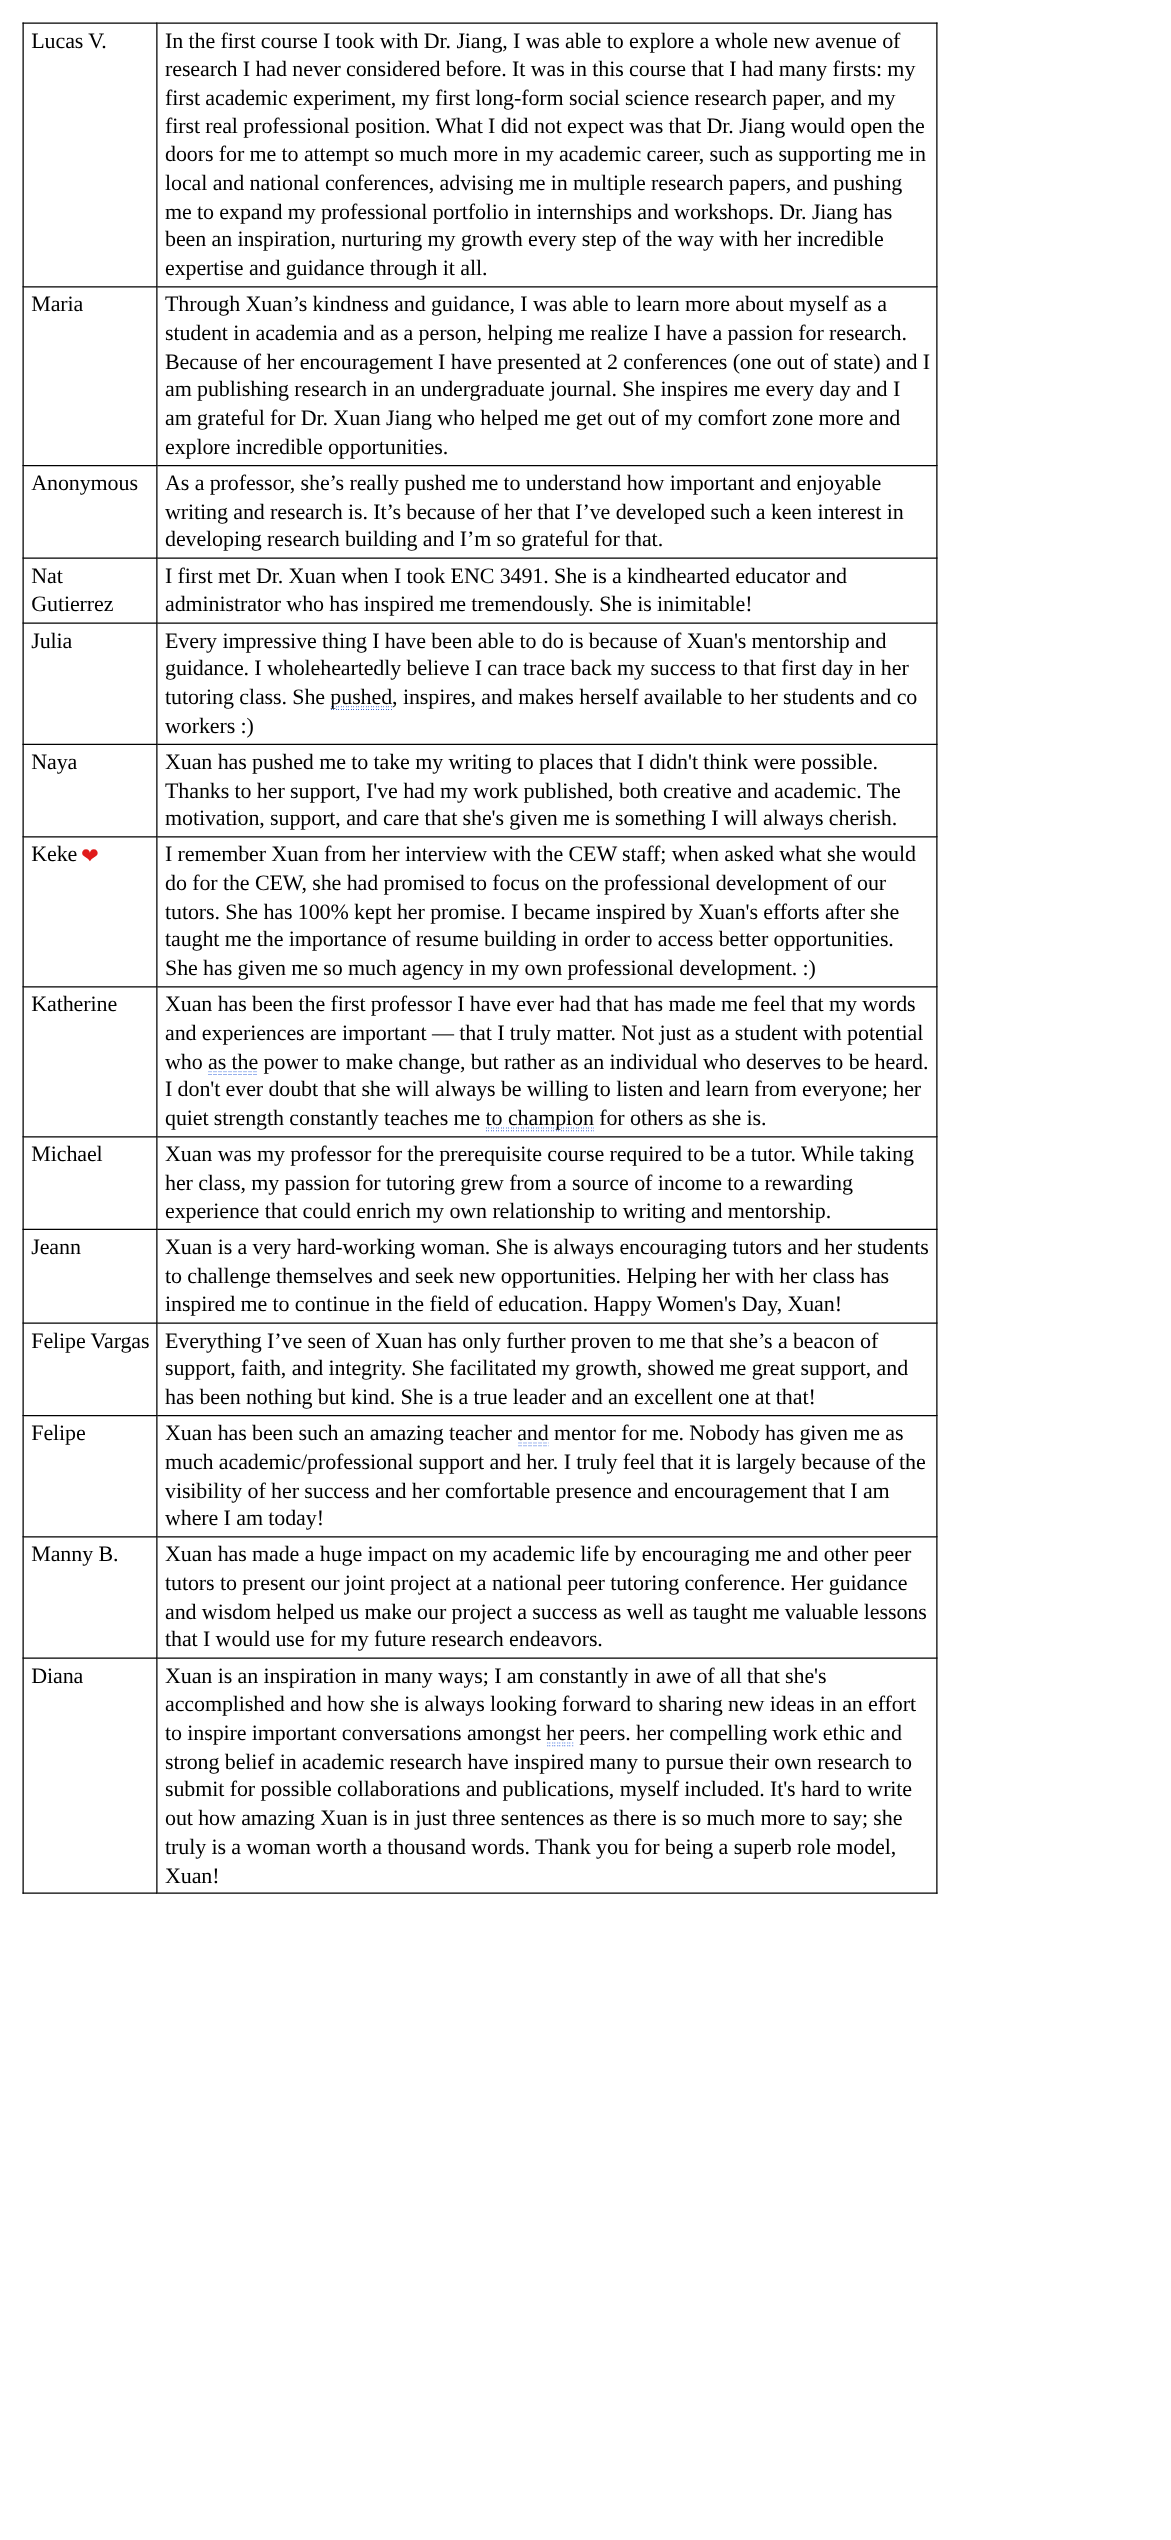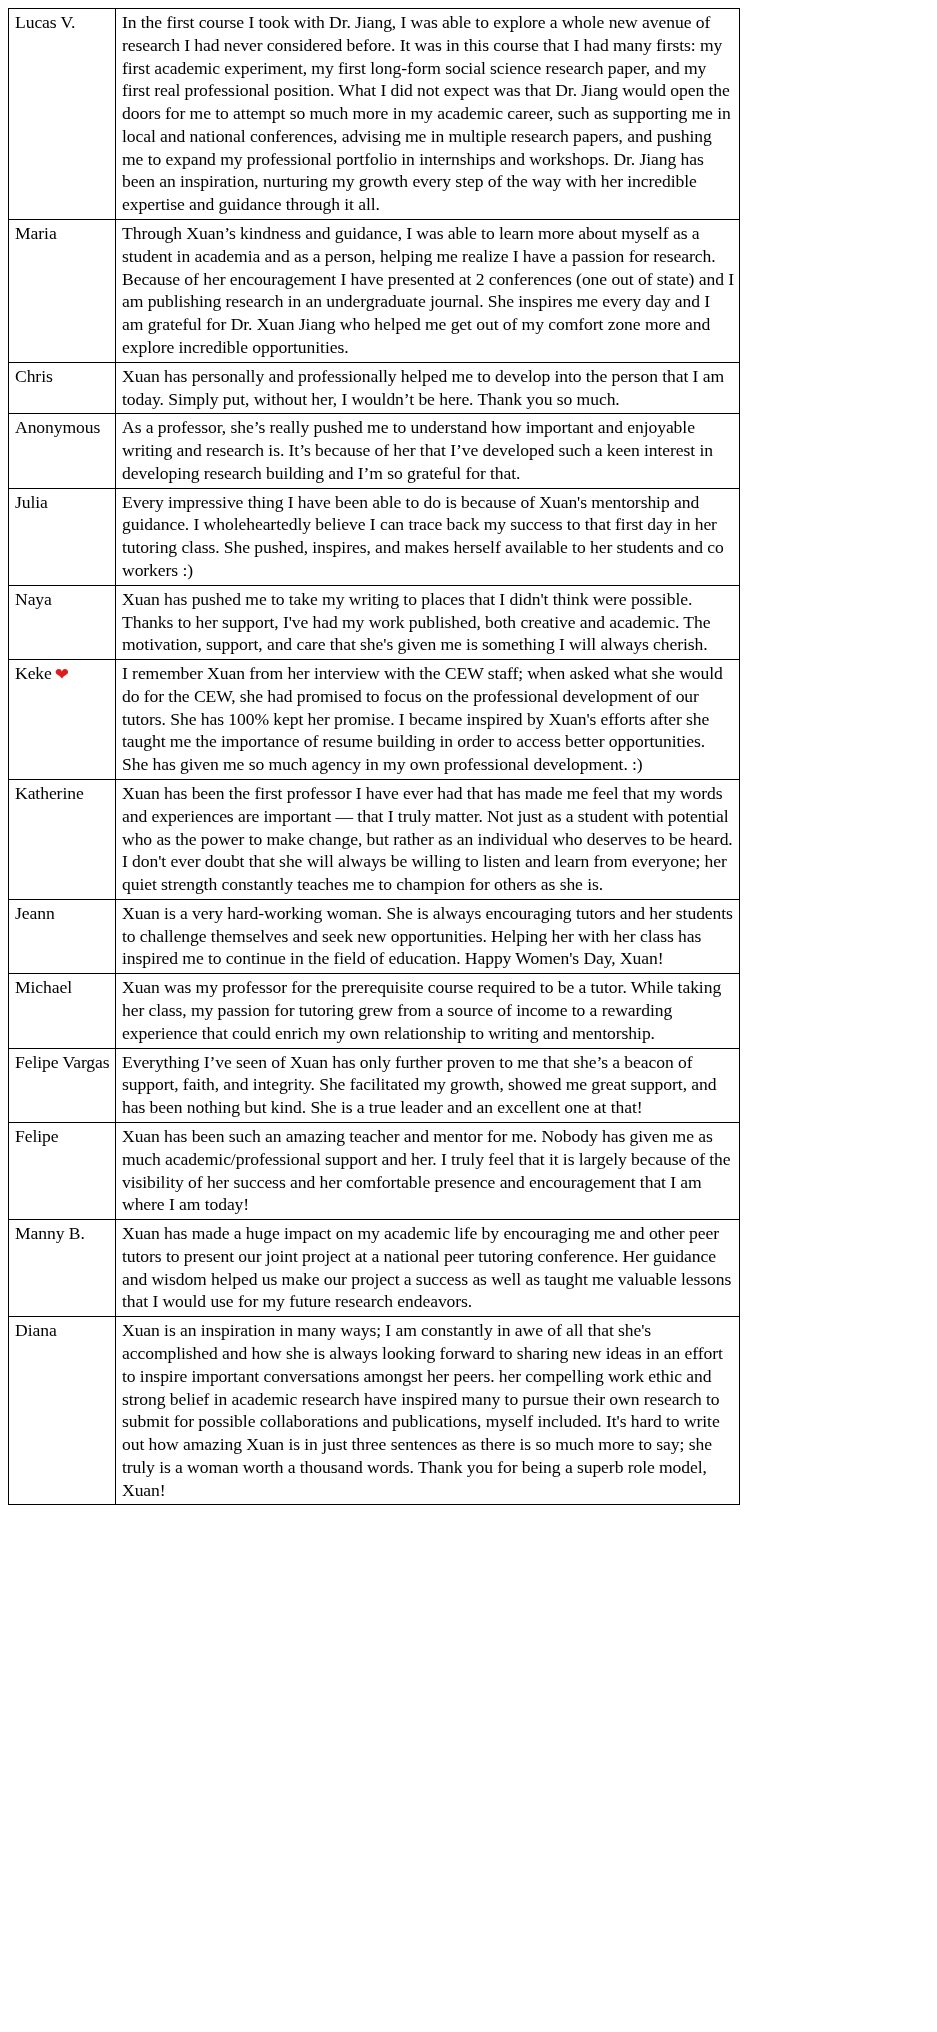--- a/index.html
+++ b/index.html
@@ -16,21 +16,21 @@
   }
   #page {
     width: 937px;
     box-sizing: border-box;
     padding: 3px 0 0 3px;
   }
   table.testimonials {
     border-collapse: collapse;
     width: 731px;
     table-layout: fixed;
-    margin: 5px;
+    margin: 15px;
   }
   table.testimonials td {
     border: 1.4px solid #000000;
     vertical-align: top;
     font-size: 17.6px;
     line-height: 1.295;
     padding: 2px 5px 3px 6px;
     box-sizing: border-box;
     letter-spacing: -0.08px;
   }
@@ -71,50 +71,50 @@
     <tbody>
         <tr>
           <td class="name-cell"><span>Lucas V.</span></td>
           <td class="quote-cell"><span>In the first course I took with Dr. Jiang, I was able to explore a whole new avenue of research I had never considered before. It was in this course that I had many firsts: my first academic experiment, my first long-form social science research paper, and my first real professional position. What I did not expect was that Dr. Jiang would open the doors for me to attempt so much more in my academic career, such as supporting me in local and national conferences, advising me in multiple research papers, and pushing me to expand my professional portfolio in internships and workshops. Dr. Jiang has been an inspiration, nurturing my growth every step of the way with her incredible expertise and guidance through it all.</span></td>
         </tr>
         <tr>
           <td class="name-cell"><span>Maria</span></td>
           <td class="quote-cell"><span>Through Xuan’s kindness and guidance, I was able to learn more about myself as a student in academia and as a person, helping me realize I have a passion for research. Because of her encouragement I have presented at 2 conferences (one out of state) and I am publishing research in an undergraduate journal. She inspires me every day and I am grateful for Dr. Xuan Jiang who helped me get out of my comfort zone more and explore incredible opportunities.</span></td>
         </tr>
         <tr>
-          <td class="name-cell"><span>Chris</span></td>
-          <td class="quote-cell"><span>Xuan has personally and professionally helped me to develop into the person that I am today. Simply put, without her, I wouldn’t be here. Thank you so much.</span></td>
+          <td class="name-cell"><span>Anonymous</span></td>
+          <td class="quote-cell"><span>As a professor, she’s really pushed me to understand how important and enjoyable writing and research is. It’s because of her that I’ve developed such a keen interest in developing research building and I’m so grateful for that.</span></td>
         </tr>
         <tr>
-          <td class="name-cell"><span>Anonymous</span></td>
-          <td class="quote-cell"><span>As a professor, she’s really pushed me to understand how important and enjoyable writing and research is. It’s because of her that I’ve developed such a keen interest in developing research building and I’m so grateful for that.</span></td>
+          <td class="name-cell"><span>Nat Gutierrez</span></td>
+          <td class="quote-cell"><span>I first met Dr. Xuan when I took ENC 3491. She is a kindhearted educator and administrator who has inspired me tremendously. She is inimitable!</span></td>
         </tr>
         <tr>
           <td class="name-cell"><span>Julia</span></td>
           <td class="quote-cell"><span>Every impressive thing I have been able to do is because of Xuan's mentorship and guidance. I wholeheartedly believe I can trace back my success to that first day in her tutoring class. She <span class="sp">pushed</span>, inspires, and makes herself available to her students and co workers :)</span></td>
         </tr>
         <tr>
           <td class="name-cell"><span>Naya</span></td>
           <td class="quote-cell"><span>Xuan has pushed me to take my writing to places that I didn't think were possible. Thanks to her support, I've had my work published, both creative and academic. The motivation, support, and care that she's given me is something I will always cherish.</span></td>
         </tr>
         <tr>
           <td class="name-cell"><span>Keke</span><span class="heart">❤</span></td>
           <td class="quote-cell"><span>I remember Xuan from her interview with the CEW staff; when asked what she would do for the CEW, she had promised to focus on the professional development of our tutors. She has 100% kept her promise. I became inspired by Xuan's efforts after she taught me the importance of resume building in order to access better opportunities. She has given me so much agency in my own professional development. :)</span></td>
         </tr>
         <tr>
           <td class="name-cell"><span>Katherine</span></td>
           <td class="quote-cell"><span>Xuan has been the first professor I have ever had that has made me feel that my words and experiences are important — that I truly matter. Not just as a student with potential who <span class="sp">as the</span> power to make change, but rather as an individual who deserves to be heard. I don't ever doubt that she will always be willing to listen and learn from everyone; her quiet strength constantly teaches me <span class="sp">to champion</span> for others as she is.</span></td>
         </tr>
         <tr>
+          <td class="name-cell"><span>Michael</span></td>
+          <td class="quote-cell"><span>Xuan was my professor for the prerequisite course required to be a tutor. While taking her class, my passion for tutoring grew from a source of income to a rewarding experience that could enrich my own relationship to writing and mentorship.</span></td>
+        </tr>
+        <tr>
           <td class="name-cell"><span>Jeann</span></td>
           <td class="quote-cell"><span>Xuan is a very hard-working woman. She is always encouraging tutors and her students to challenge themselves and seek new opportunities. Helping her with her class has inspired me to continue in the field of education. Happy Women's Day, Xuan!</span></td>
-        </tr>
-        <tr>
-          <td class="name-cell"><span>Michael</span></td>
-          <td class="quote-cell"><span>Xuan was my professor for the prerequisite course required to be a tutor. While taking her class, my passion for tutoring grew from a source of income to a rewarding experience that could enrich my own relationship to writing and mentorship.</span></td>
         </tr>
         <tr>
           <td class="name-cell"><span>Felipe Vargas</span></td>
           <td class="quote-cell"><span>Everything I’ve seen of Xuan has only further proven to me that she’s a beacon of support, faith, and integrity. She facilitated my growth, showed me great support, and has been nothing but kind. She is a true leader and an excellent one at that!</span></td>
         </tr>
         <tr>
           <td class="name-cell"><span>Felipe</span></td>
           <td class="quote-cell"><span>Xuan has been such an amazing teacher <span class="sp">and</span> mentor for me. Nobody has given me as much academic/professional support and her. I truly feel that it is largely because of the visibility of her success and her comfortable presence and encouragement that I am where I am today!</span></td>
         </tr>
         <tr>

